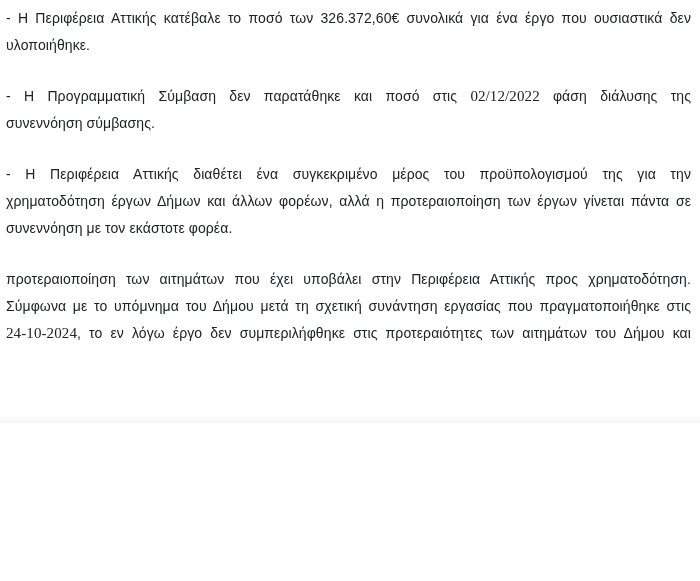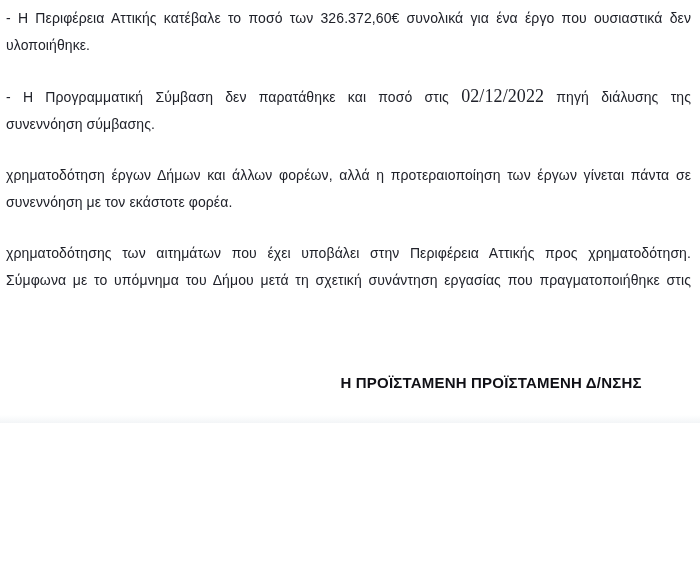--- a/index.html
+++ b/index.html
@@ -32,21 +32,21 @@
     text-align: justify;
     text-align-last: justify;
     white-space: normal;
   }
   .line.last {
     text-align: center;
     text-align-last: left;
   }
   .serif {
     font-family: "Liberation Serif", serif;
-    font-size: 18px;
+    font-size: 15px;
   }
   .signature-block {
     margin: 75px 0 0 auto;
     width: 400px;
     text-align: center;
     font-weight: 700;
     font-size: 15px;
     line-height: 27px;
     color: #101016;
     letter-spacing: 0.2px;
@@ -64,29 +64,31 @@
 <body>
 
 <div class="page">
   <div class="doc-body">
 
     <div class="para">
         <div class="line"><span>- Η Περιφέρεια Αττικής κατέβαλε το ποσό των 326.372,60€ συνολικά για ένα έργο που ουσιαστικά δεν</span></div>
         <div class="line last"><span>υλοποιήθηκε.</span></div>
       </div>
       <div class="para">
-        <div class="line"><span>- Η Προγραμματική Σύμβαση δεν παρατάθηκε και ποσό στις </span><span class="serif">02/12/2022</span><span> πηγή διάλυσης της</span></div>
+        <div class="line"><span>- Η Προγραμματική Σύμβαση δεν παρατάθηκε και ποσό στις </span><span class="serif">02/12/2022</span><span> φάση διάλυσης της</span></div>
         <div class="line last"><span>συνεννόηση σύμβασης.</span></div>
       </div>
       <div class="para">
+        <div class="line"><span>- Η Περιφέρεια Αττικής διαθέτει ένα συγκεκριμένο μέρος του προϋπολογισμού της για την</span></div>
         <div class="line"><span>χρηματοδότηση έργων Δήμων και άλλων φορέων, αλλά η προτεραιοποίηση των έργων γίνεται πάντα σε</span></div>
         <div class="line last"><span>συνεννόηση με τον εκάστοτε φορέα.</span></div>
       </div>
       <div class="para">
-        <div class="line"><span>χρηματοδότησης των αιτημάτων που έχει υποβάλει στην Περιφέρεια Αττικής προς χρηματοδότηση.</span></div>
+        <div class="line"><span>προτεραιοποίηση των αιτημάτων που έχει υποβάλει στην Περιφέρεια Αττικής προς χρηματοδότηση.</span></div>
         <div class="line"><span>Σύμφωνα με το υπόμνημα του Δήμου μετά τη σχετική συνάντηση εργασίας που πραγματοποιήθηκε στις</span></div>
+        <div class="line"><span class="serif">24-10-2024</span><span>, το εν λόγω έργο δεν συμπεριλήφθηκε στις προτεραιότητες των αιτημάτων του Δήμου και</span></div>
       </div>
       <div class="signature-block">
       <div>Η ΠΡΟΪΣΤΑΜΕΝΗ ΠΡΟΪΣΤΑΜΕΝΗ Δ/ΝΣΗΣ</div>
     </div>
   </div>
   <div class="bottom-shade"></div>
 </div>
 
 </body></html>

